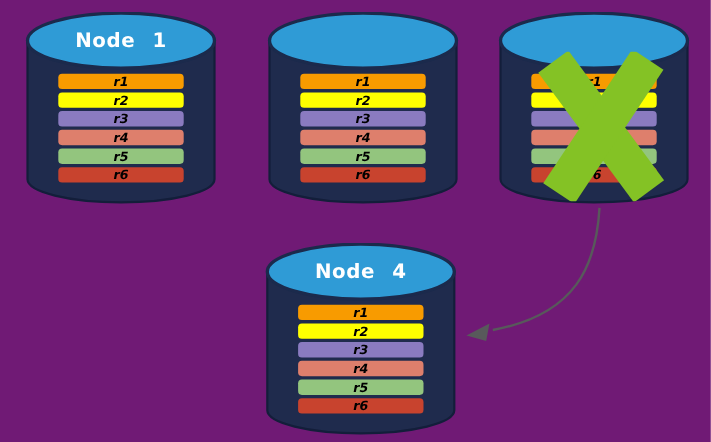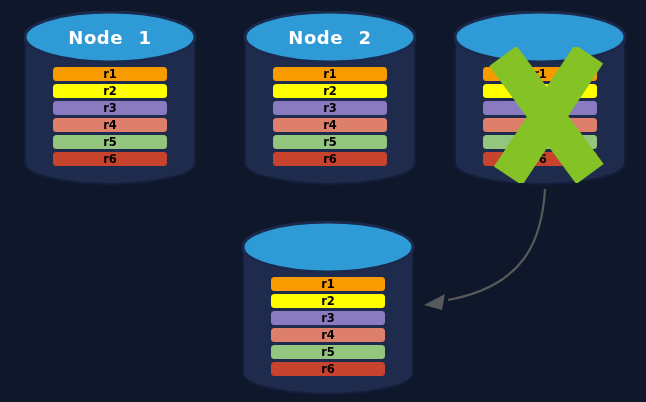--- a/index.html
+++ b/index.html
@@ -1,25 +1,25 @@
 <!DOCTYPE html>
 <html><head>
 <meta charset="utf-8">
 <style>
   html,body{margin:0;padding:0;}
   body{font-family:"DejaVu Sans","Liberation Sans",sans-serif;background:#fff;}
-  .canvas{position:relative;width:646px;height:402px;background:#0f172a;overflow:hidden;}
+  .canvas{position:relative;width:646px;height:402px;background:#701a75;overflow:hidden;}
   .node{position:absolute;width:176px;height:175px;}
   .node svg.cyl{position:absolute;left:0;top:0;}
   .node-title{
     position:absolute;left:0;top:15px;width:100%;height:23px;line-height:23px;
     text-align:center;color:#fff;font-weight:bold;font-size:18px;word-spacing:9px;
     letter-spacing:0.5px;
   }
-  .bars{position:absolute;left:31px;top:56px;width:114px;}
+  .bars{position:absolute;left:31px;top:56px;width:114px;font-style:italic;}
   .bar{
     height:14px;margin-bottom:3px;border-radius:3.5px;
     display:flex;align-items:center;justify-content:center;
     font-weight:bold;font-size:11.5px;color:#000;line-height:14px;
   }
   .x-overlay{position:absolute;left:34px;top:36px;}
   .arrow-layer{position:absolute;left:418px;top:183px;}
   #node-1{left:22px;top:11px;}
   #node-2{left:242px;top:11px;}
   #node-3{left:452px;top:11px;}
@@ -44,21 +44,20 @@
       <div class="bar" style="background: rgb(147, 197, 126);">r5</div>
       <div class="bar" style="background: rgb(200, 67, 46);">r6</div>
     </div>
   </div>
 
   <div class="node" id="node-2">
     <svg class="cyl" width="176" height="175" viewBox="0 0 176 175">
       <path d="M3,26 L3,152 A85,21 0 0 0 173,152 L173,26 Z" stroke="#131E3A" stroke-width="2" style="fill: rgb(31, 43, 77);"></path>
       <ellipse cx="88" cy="26" rx="85" ry="25" stroke="#1B2A4C" stroke-width="3" style="fill: rgb(47, 155, 214);"></ellipse>
     </svg>
-    <div class="node-title">Node 2</div>
     <div class="bars">
       <div class="bar" style="background: rgb(248, 155, 0);">r1</div>
       <div class="bar" style="background: rgb(255, 255, 0);">r2</div>
       <div class="bar" style="background: rgb(138, 123, 192);">r3</div>
       <div class="bar" style="background: rgb(222, 127, 108);">r4</div>
       <div class="bar" style="background: rgb(147, 197, 126);">r5</div>
       <div class="bar" style="background: rgb(200, 67, 46);">r6</div>
     </div>
   </div>
 
@@ -79,20 +78,21 @@
       <line x1="17" y1="9" x2="104" y2="127" stroke-width="34" stroke-linecap="butt" style="stroke: rgb(132, 194, 37);"></line>
       <line x1="103" y1="7" x2="22" y2="129" stroke-width="34" stroke-linecap="butt" style="stroke: rgb(132, 194, 37);"></line>
     </svg>
   </div>
 
   <div class="node" id="node-4">
     <svg class="cyl" width="176" height="175" viewBox="0 0 176 175">
       <path d="M3,26 L3,152 A85,21 0 0 0 173,152 L173,26 Z" stroke="#131E3A" stroke-width="2" style="fill: rgb(31, 43, 77);"></path>
       <ellipse cx="88" cy="26" rx="85" ry="25" stroke="#1B2A4C" stroke-width="3" style="fill: rgb(47, 155, 214);"></ellipse>
     </svg>
+    <div class="node-title">Node 4</div>
     <div class="bars">
       <div class="bar" style="background: rgb(248, 155, 0);">r1</div>
       <div class="bar" style="background: rgb(255, 255, 0);">r2</div>
       <div class="bar" style="background: rgb(138, 123, 192);">r3</div>
       <div class="bar" style="background: rgb(222, 127, 108);">r4</div>
       <div class="bar" style="background: rgb(147, 197, 126);">r5</div>
       <div class="bar" style="background: rgb(200, 67, 46);">r6</div>
     </div>
   </div>
 

